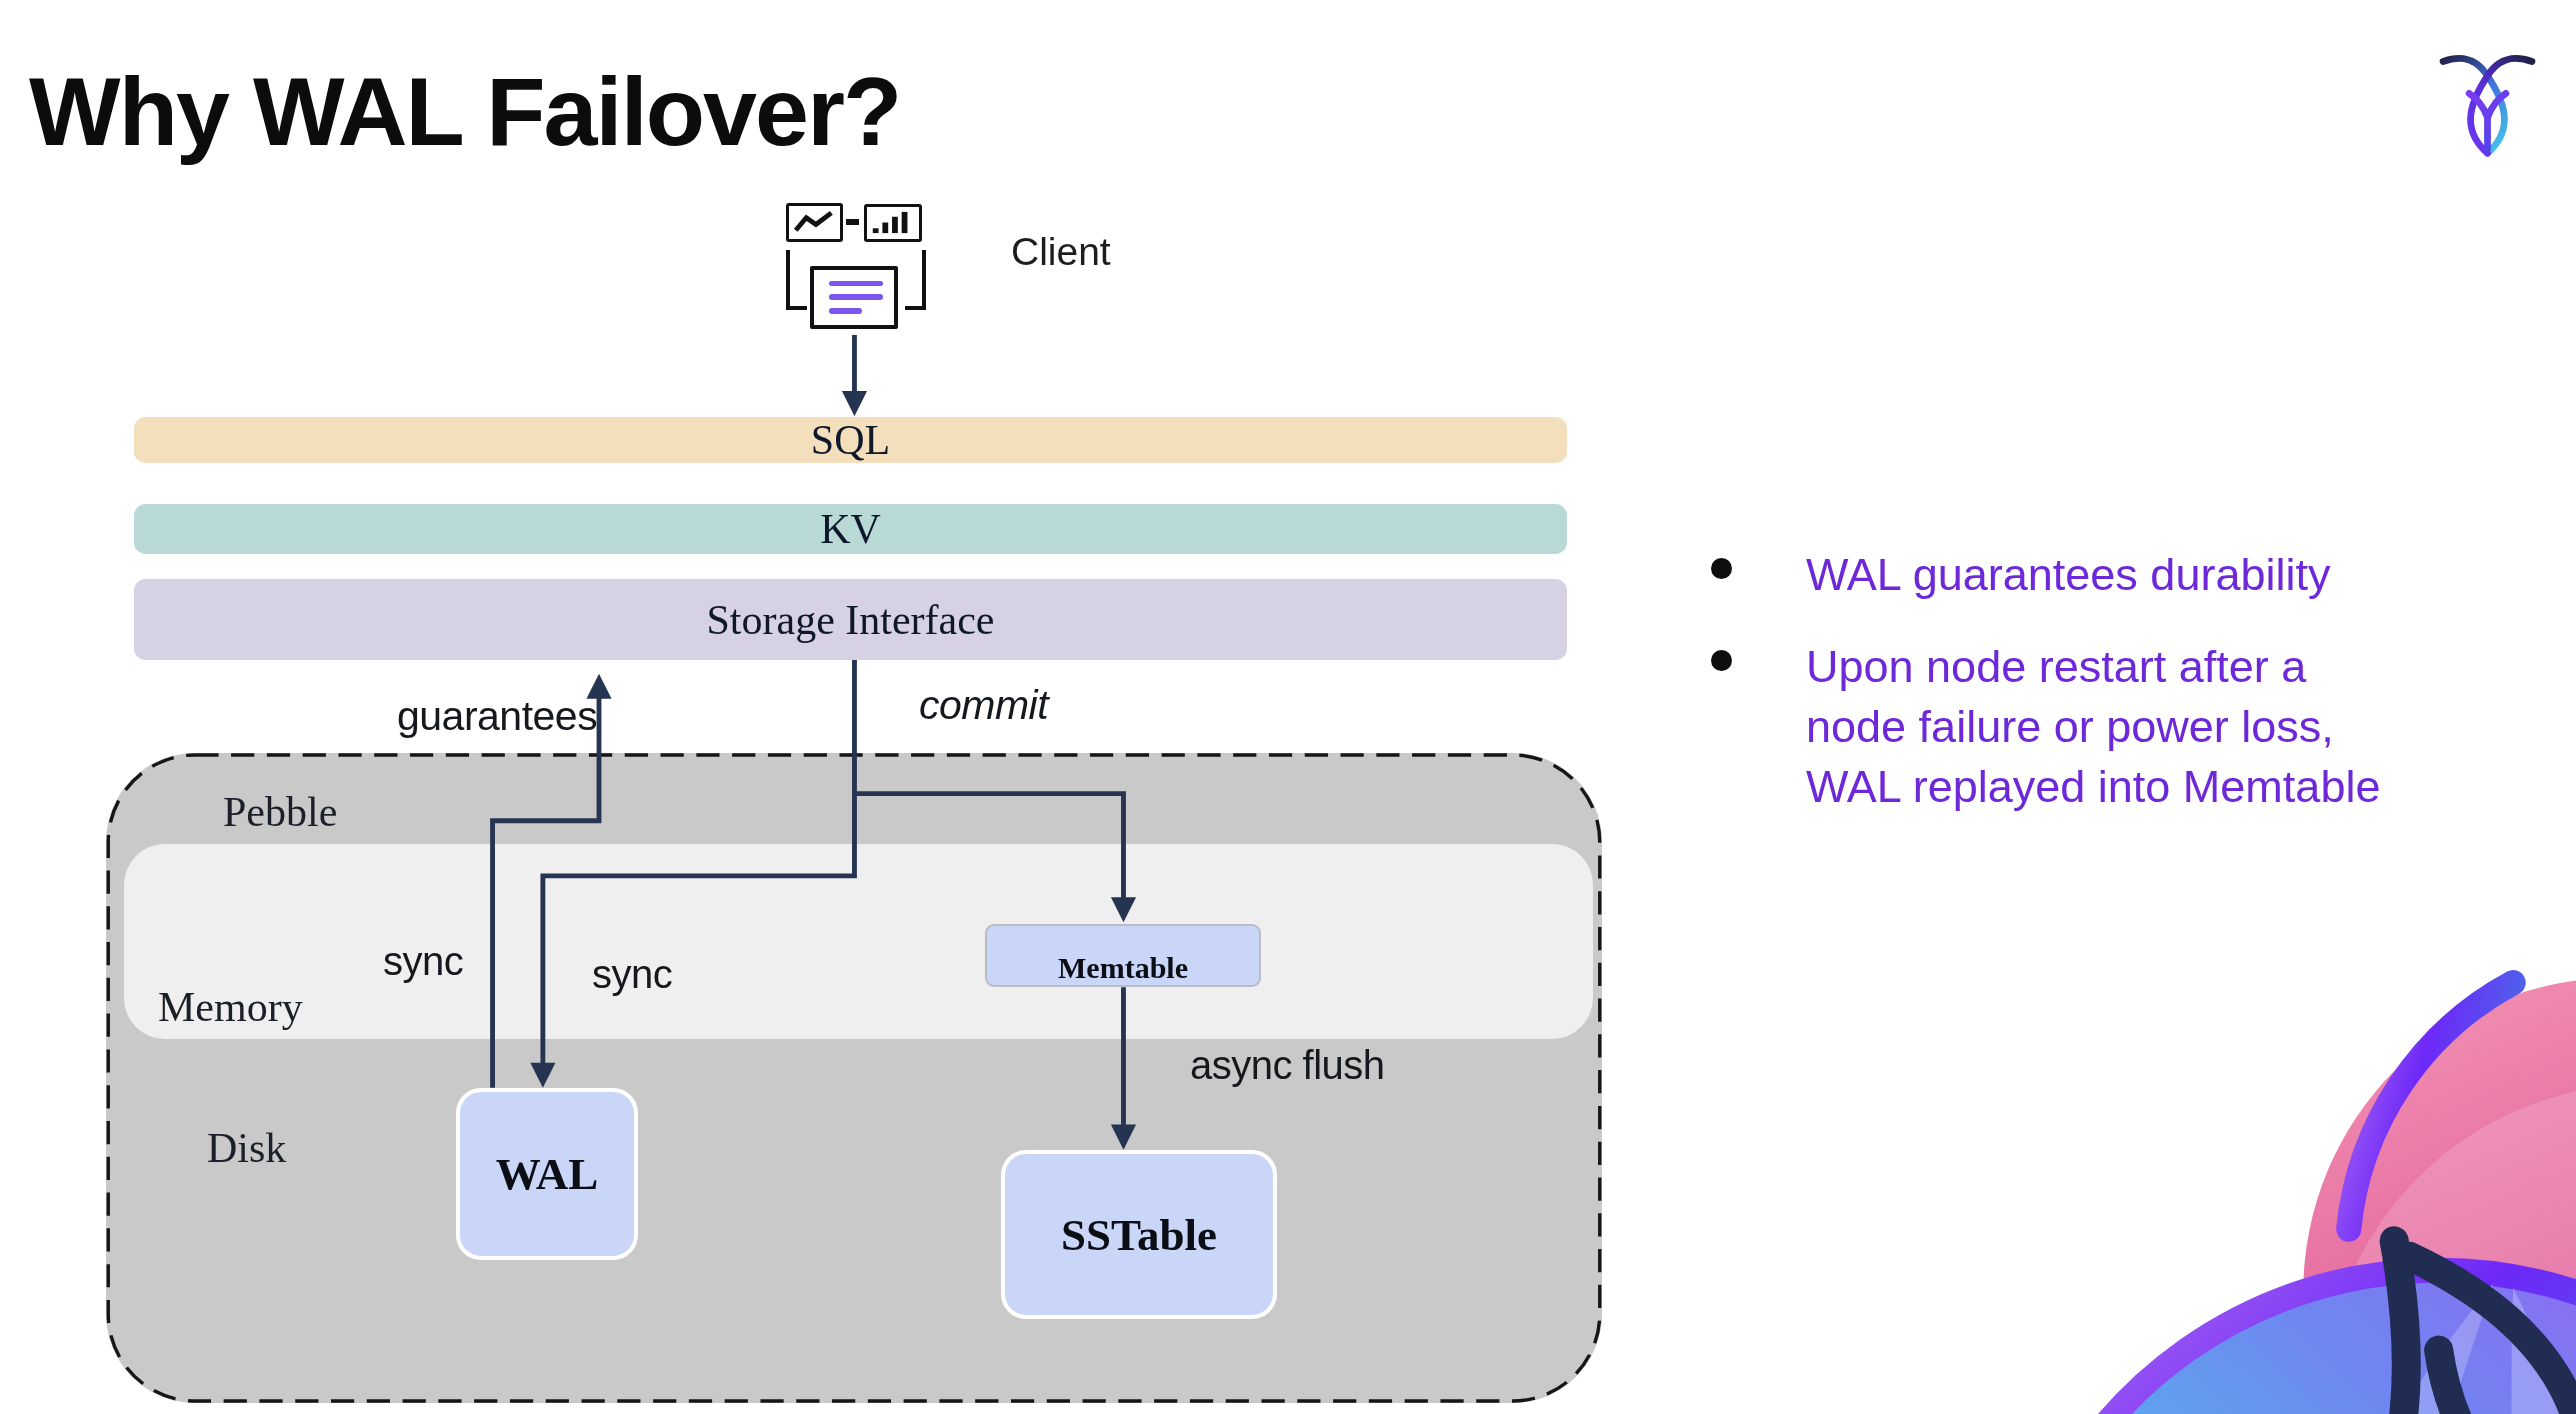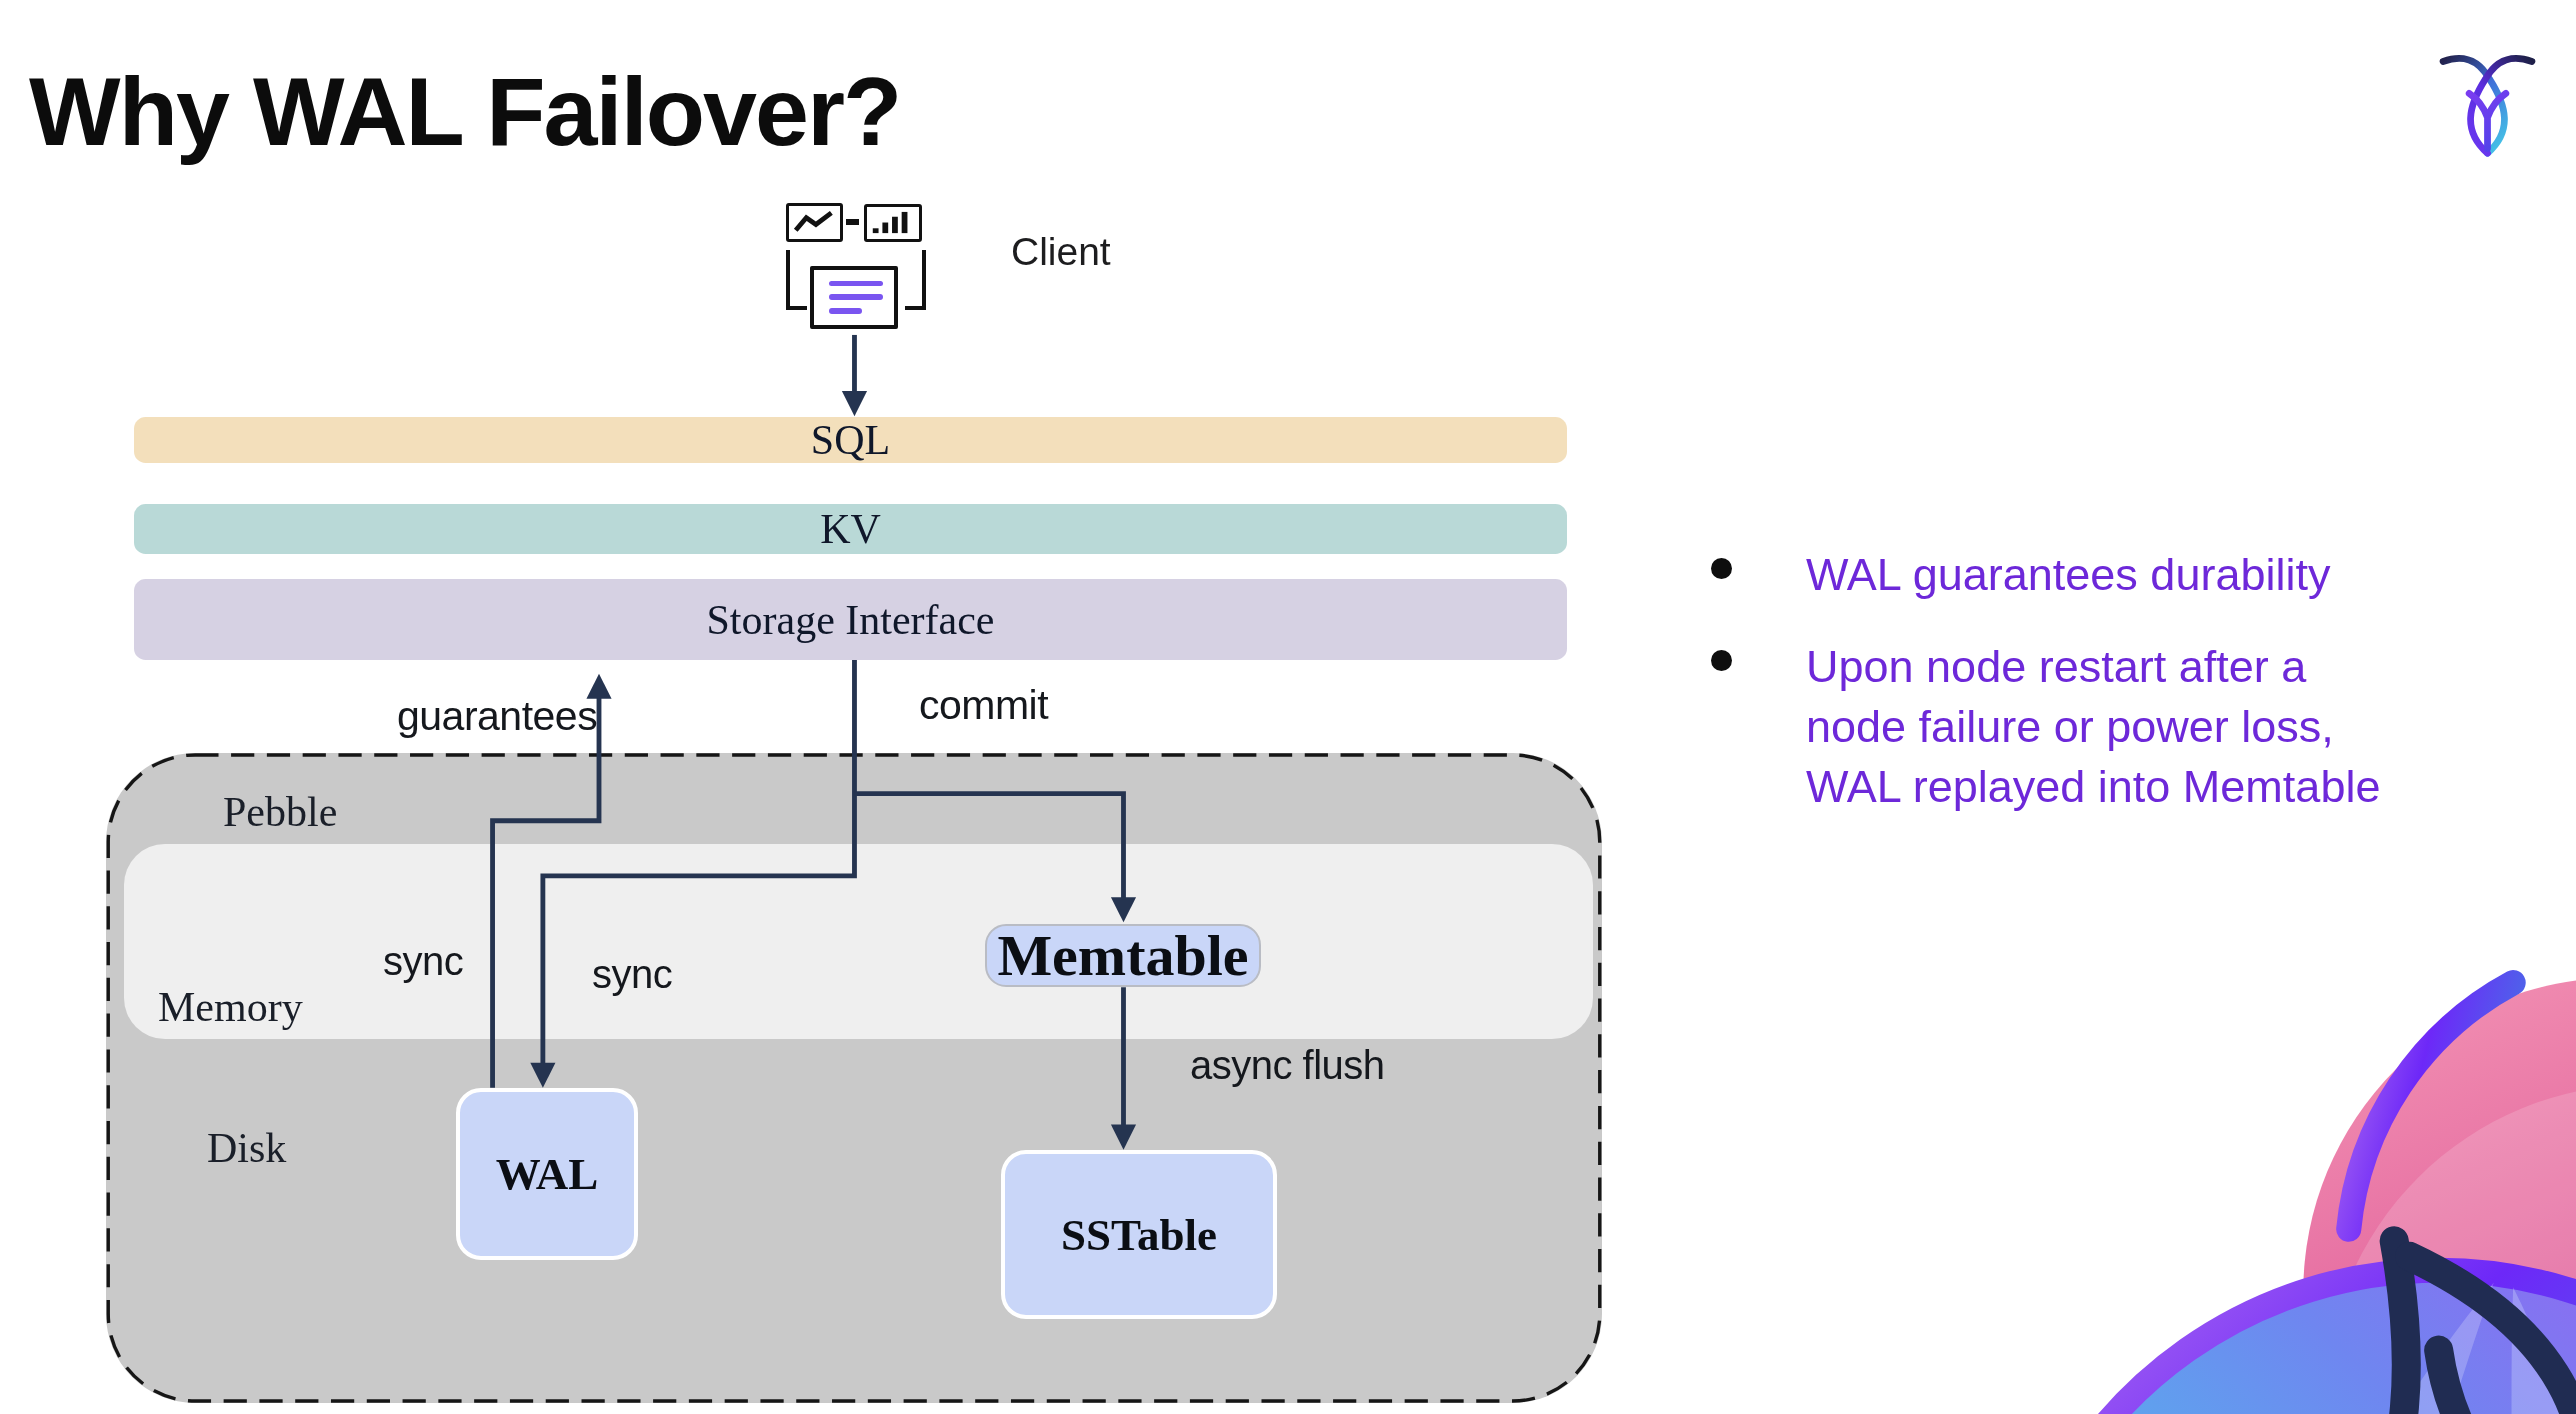--- a/index.html
+++ b/index.html
@@ -34,21 +34,21 @@
   .pebble{left:106px;top:753px;width:1496px;height:650px;background:var(--pebble-bg,#c9c9c9);border-radius:89px;}
   .pebble-border{position:absolute;left:0;top:0;}
   .memory-band{left:124px;top:844px;width:1469px;height:195px;background:var(--memory-bg,#efefef);border-radius:41px;}
   .zone-label{font-family:"Liberation Serif",serif;font-size:42px;color:#1a1f29;}
   
   .node{
     background:var(--box-fill,#c9d6f8);display:flex;align-items:center;justify-content:center;
     font-family:"Liberation Serif",serif;font-weight:700;color:#0b0e14;box-sizing:border-box;
   }
   .node-wal{left:456px;top:1088px;width:182px;height:172px;border:4.8px solid #fff;border-radius:25px;font-size:45px;}
-  .node-memtable{left:985px;top:924px;width:276px;height:63px;border:2.9px solid #b9bcc4;border-radius:21px;font-size:58px;}
+  .node-memtable{left:985px;top:924px;width:276px;height:63px;border:2.9px solid #b9bcc4;border-radius:9px;font-size:30px;align-items:flex-end;}
   .node-sstable{left:985px;top:1150px;width:276px;height:169px;border:4.8px solid #fff;border-radius:25px;font-size:45px;margin-left:16px;}
   
   .edge-label{font-size:41px;color:var(--text-dark,#15181d);letter-spacing:-0.5px;white-space:nowrap;}
   
   .bullet-dot{width:21px;height:21px;border-radius:50%;background:#0e0e0e;}
   .bullet-text{font-size:45px;line-height:60px;color:#6d28d9;white-space:nowrap;}
   
   .arrows{left:0;top:0;pointer-events:none;}
 </style>
 </head>
@@ -146,21 +146,21 @@
   <g fill="var(--arrow,#253450)">
     <path d="M883,430 L870,404 L896,404 Z"></path>
     <path d="M619,696 L606,722 L632,722 Z"></path>
     <path d="M561,1124 L548,1098 L574,1098 Z"></path>
     <path d="M1161,953 L1148,927 L1174,927 Z"></path>
     <path d="M1161,1188 L1148,1162 L1174,1162 Z"></path>
   </g>
 </svg>
 
 <div class="abs edge-label" style="left:397px;top:693px;width:189px;text-align:right;">guarantees</div>
-<div class="abs edge-label" style="left:919px;top:682px;">commit</div>
+<div class="abs edge-label" style="left:919px;top:682px;font-style:italic;">commit</div>
 <div class="abs edge-label" style="left:383px;top:939px;font-size:40px;">sync</div>
 <div class="abs edge-label" style="left:592px;top:952px;font-size:40px;">sync</div>
 <div class="abs edge-label" style="left:1190px;top:1043px;font-size:40px;">async flush</div>
 
 <div class="abs bullet-dot" style="left:1711px;top:558px;"></div>
 <div class="abs bullet-text" style="left:1806px;top:545px;">WAL guarantees durability</div>
 
 <div class="abs bullet-dot" style="left:1711px;top:650px;"></div>
 <div class="abs bullet-text" style="left:1806px;top:637px;">
   <div>Upon node restart after a</div>

